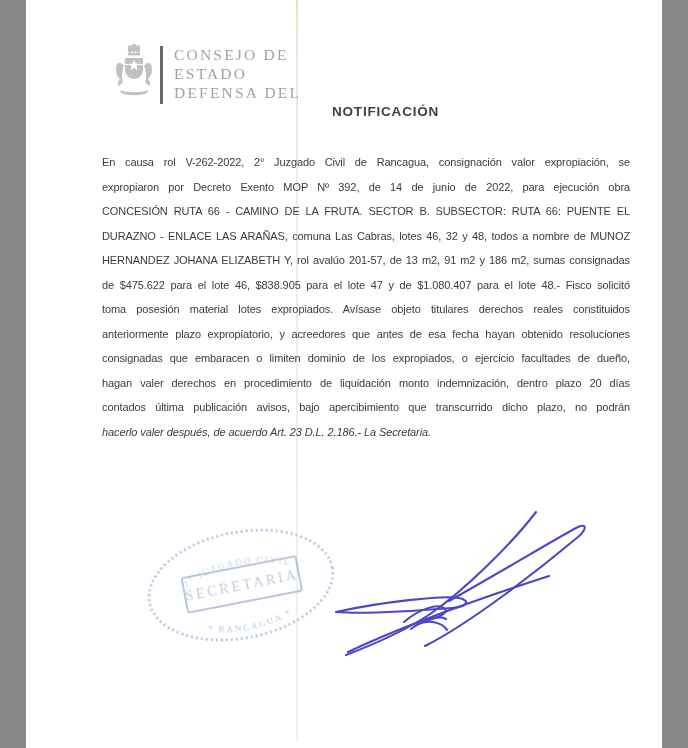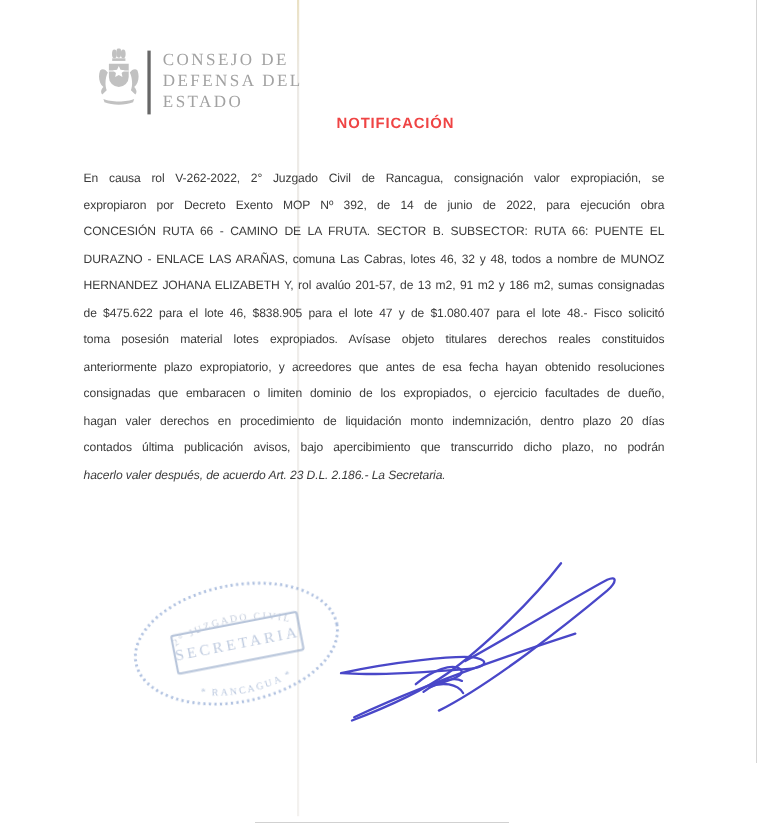--- a/index.html
+++ b/index.html
@@ -1,19 +1,19 @@
 <!DOCTYPE html>
 <html><head>
 <meta charset="utf-8">
 <style>
   * { margin:0; padding:0; box-sizing:border-box; }
   html,body { background:#888; }
   .page {
     position:relative;
-    width:688px; height:748px;
+    width:636px; height:748px;
     margin:0 auto;
     background:#ffffff;
     font-family:"Liberation Sans", sans-serif;
     overflow:hidden;
   }
   
   .crease {
     position:absolute; left:270px; top:0; width:2px; height:742px;
     background:linear-gradient(180deg,#e7dcb9 0px,#e9e6e1 70px,#edebe8 55%,#f1efec 100%);
     opacity:.85;
@@ -24,21 +24,21 @@
   .logo-bar { width:3px; height:58px; background:#4c4c4c; margin:2px 11px 0 6px; opacity:.85; }
   .org-name {
     font-family:"Liberation Serif", serif;
     font-size:15.5px; line-height:19px; letter-spacing:2.2px;
     color:#a2a2a2; font-weight:400; padding-top:1px;
     filter:blur(.2px);
   }
   
   .doc-title {
     position:absolute; left:306px; top:104px;
-    font-size:13.5px; font-weight:bold; letter-spacing:.8px; color:#ef4444;
+    font-size:13.5px; font-weight:bold; letter-spacing:.8px; color:#404040;
   }
   
   .body-text {
     position:absolute; left:76px; top:150px; width:528px;
     font-size:11px; letter-spacing:-0.1px; color:#3b3b3b;
   }
   .body-text .bline {
     text-align:justify; text-align-last:justify;
     line-height:24.55px; height:24.55px; white-space:nowrap; overflow:visible;
   }
@@ -77,22 +77,22 @@
 
         <path d="M6,46 C12,49 28,49 34,46 L33,49 C26,52 14,52 7,49 Z"></path>
       </g>
 
       <path fill="#ffffff" d="M20,16 l1.6,3.4 3.7,.4 -2.7,2.5 .7,3.6 -3.3,-1.8 -3.3,1.8 .7,-3.6 -2.7,-2.5 3.7,-.4 Z"></path>
       <line x1="11" y1="20.5" x2="29" y2="20.5" stroke="#ffffff" stroke-width="1"></line>
     </svg>
     <div class="logo-bar"></div>
     <div class="org-name">
       <div>CONSEJO DE</div>
+      <div>ESTADO</div>
       <div>DEFENSA DEL</div>
-      <div>ESTADO</div>
     </div>
   </div>
 
   <div class="doc-title">NOTIFICACIÓN</div>
 
   <div class="body-text">
     <div class="bline">En causa rol V-262-2022, 2° Juzgado Civil de Rancagua, consignación valor expropiación, se</div>
     <div class="bline">expropiaron por Decreto Exento MOP Nº 392, de 14 de junio de 2022, para ejecución obra</div>
     <div class="bline">CONCESIÓN RUTA 66 - CAMINO DE LA FRUTA. SECTOR B. SUBSECTOR: RUTA 66: PUENTE EL</div>
     <div class="bline">DURAZNO - ENLACE LAS ARAÑAS, comuna Las Cabras, lotes 46, 32 y 48, todos a nombre de MUNOZ</div>

